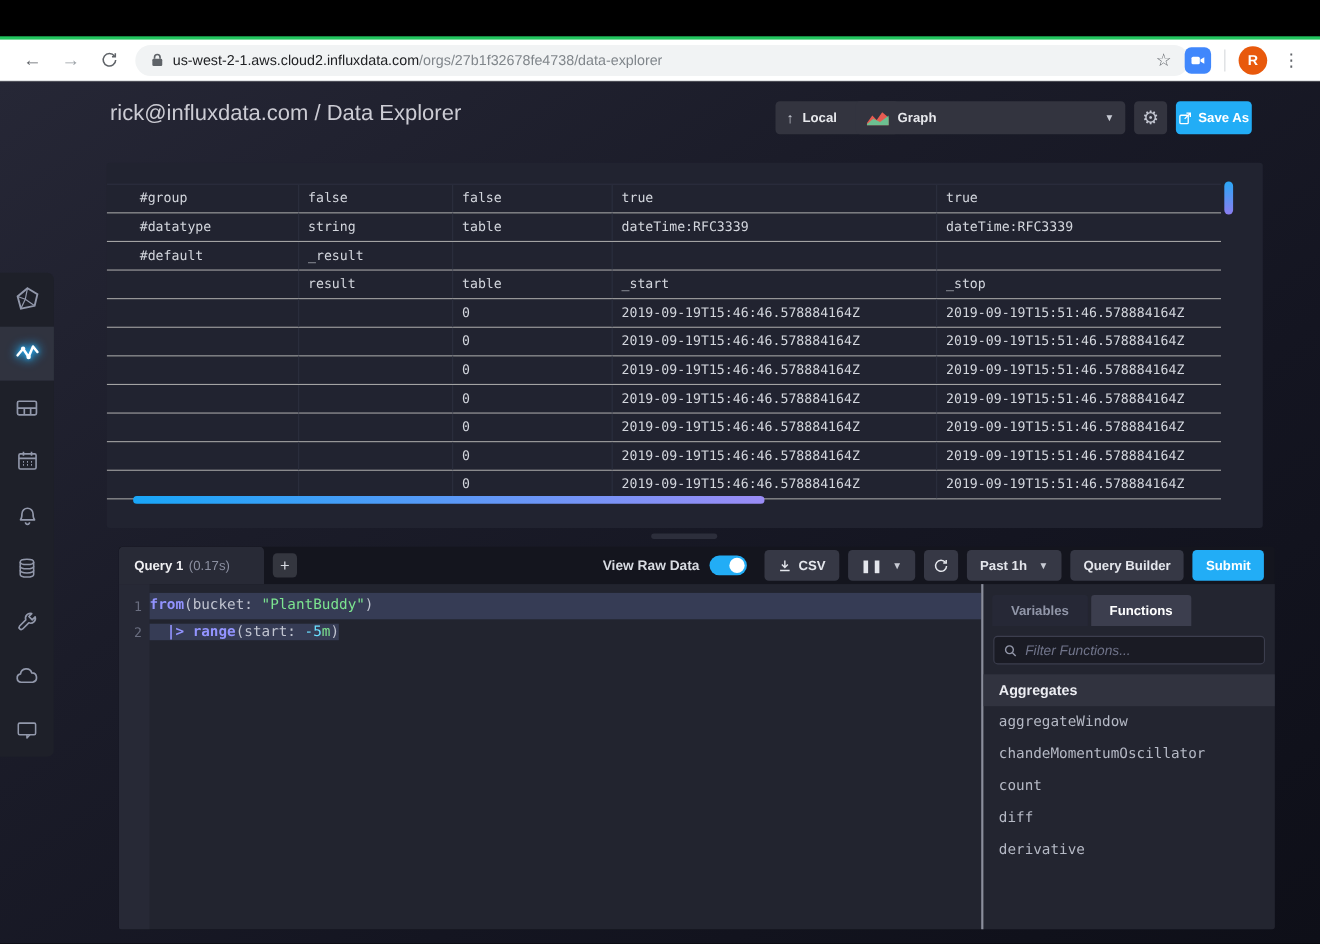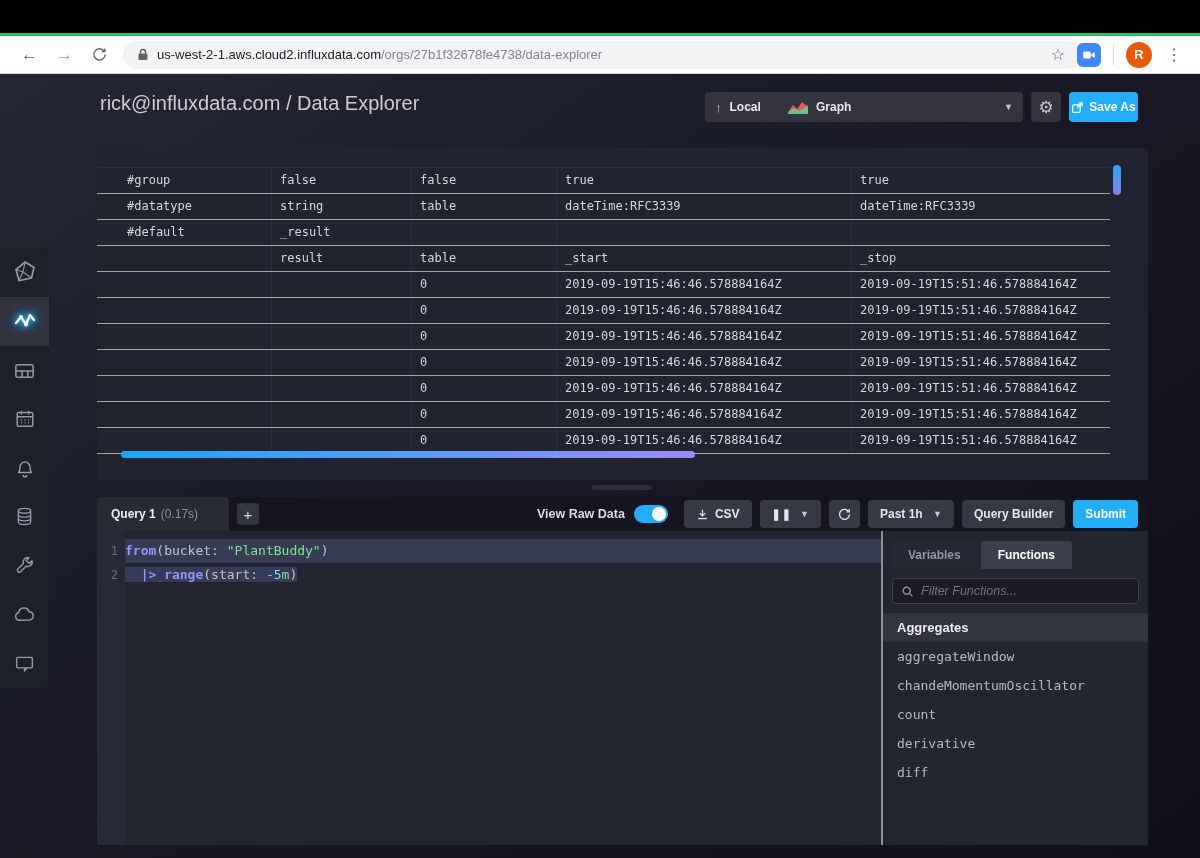--- a/index.html
+++ b/index.html
@@ -69,21 +69,21 @@
   .c4{ width:295px; } .c5{ width:258px; border-right:none; }
   .vthumb { position:absolute; left:1016px; top:17px; width:8px; height:30px; border-radius:4px;
             background:linear-gradient(180deg,#2aa7f5,#8b7df0); }
   .hthumb { position:absolute; left:24px; top:303px; width:574px; height:7px; border-radius:4px;
             background:linear-gradient(90deg,#19a6f8,#9a8cf6); }
 
   .drag-handle { position:absolute; left:592px; top:411px; width:60px; height:5px;
                  border-radius:3px; background:#2c2e3b; }
 
   
-  .bottom-panel { position:absolute; left:97px; top:423px; width:1051px; height:348px;
+  .bottom-panel { position:absolute; left:108px; top:423px; width:1051px; height:348px;
                   background:#14151e; border-radius:3px; overflow:hidden; }
   .query-bar { display:flex; align-items:center; height:34px; padding-right:10px; }
   .qtab { height:34px; min-width:132px; background:#282a36; border-radius:4px 4px 0 0;
           display:flex; align-items:center; padding:0 14px; gap:5px; }
   .qtab-name { font-size:12px; font-weight:bold; color:#f0f0f3; }
   .qtab-time { font-size:12px; color:#8b8fa0; }
   .addq { width:22px; height:22px; margin-left:8px; background:#34363f; border-radius:4px;
           color:#d8dae2; font-size:15px; display:flex; align-items:center; justify-content:center; }
   .qspacer { flex:1; }
   .rawlabel { font-size:12.5px; font-weight:bold; color:#d8dbe2; margin-right:9px; }
@@ -439,20 +439,20 @@
                 <path d="M15.5 15.5 L21 21" stroke="#9296a8"></path>
               </svg>
             </span>
           <input placeholder="Filter Functions..." style="">
         </div>
         <div class="fsection">Aggregates</div>
         <div>
             <div class="fitem">aggregateWindow</div>
             <div class="fitem">chandeMomentumOscillator</div>
             <div class="fitem">count</div>
+            <div class="fitem">diff</div>
             <div class="fitem">derivative</div>
-            <div class="fitem">diff</div>
           </div>
       </div>
 
     </div>
   </div>
 </div>
 
 </body></html>

